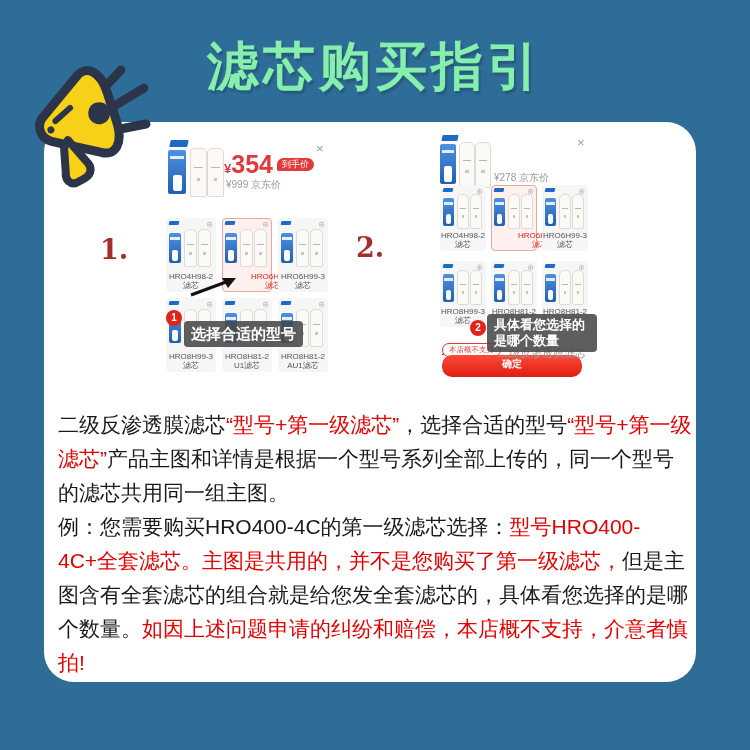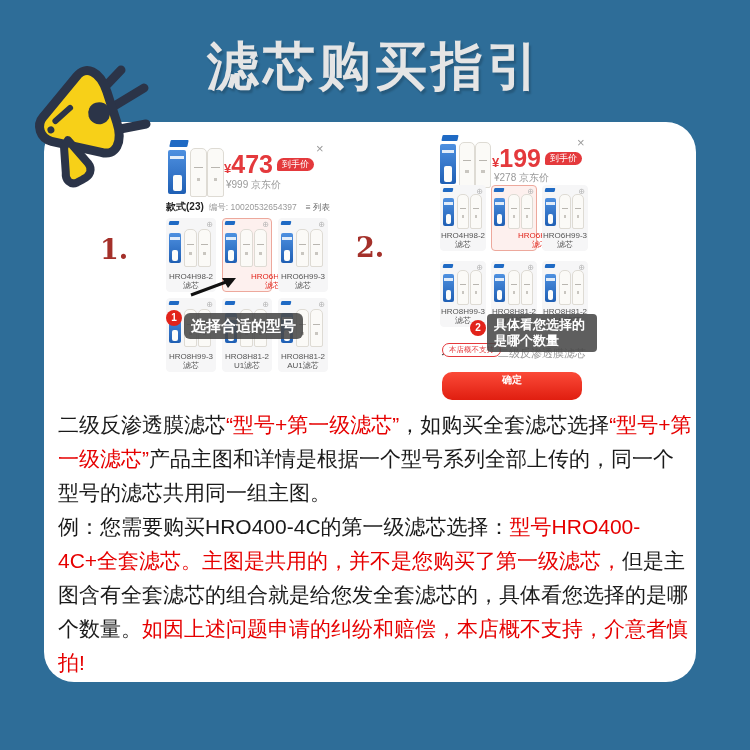--- a/index.html
+++ b/index.html
@@ -1,19 +1,19 @@
 <!DOCTYPE html>
 <html><head>
 <meta charset="utf-8">
 <style>
   html,body{margin:0;padding:0;background:#2e6d98;}
   .canvas{position:relative;width:750px;height:750px;background:#2e6d98;overflow:hidden;
           font-family:"Liberation Sans",sans-serif;}
   .card{position:absolute;left:44px;top:122px;width:652px;height:560px;background:#ffffff;border-radius:30px;}
-  .page-title{position:absolute;top:32px;left:0;width:100%;text-align:center;color:#e5e5e5;
+  .page-title{position:absolute;top:32px;left:0;width:100%;text-align:center;color:#86efac;
               font-size:52px;font-weight:900;letter-spacing:4px;text-shadow:2px 3px 2px rgba(0,0,0,0.18);}
   .megaphone{position:absolute;left:20px;top:42px;z-index:5;}
   .step-num{position:absolute;color:#a4302a;font-family:"DejaVu Serif","Liberation Serif",serif;
             font-weight:700;font-size:27px;z-index:4;}
   .step1{left:100px;top:234px;}
   .step2{left:356px;top:232px;}
 
   
   .shot{position:absolute;z-index:3;}
   .shot1{left:166px;top:134px;width:164px;height:248px;}
@@ -92,29 +92,24 @@
 
   <div class="step-num step1">1.</div>
   <div class="step-num step2">2.</div>
 
   <div class="shot shot1">
     <span class="haier-logo" style="left:4px;top:6px;width:18px;height:7px;"></span>
     <span class="pbox" style="left:2px;top:16px;width:18px;height:44px;"></span>
     <span class="bottle" style="left:24px;top:14px;width:15px;height:47px;"></span>
     <span class="bottle" style="left:41px;top:14px;width:15px;height:47px;"></span>
     <div class="price-row" style="left:58px;top:16px;">
-      <span class="yen">¥</span><span class="price-big">473</span><span class="price-badge">到手价</span>
+      <span class="yen">¥</span><span class="price-big">354</span><span class="price-badge">到手价</span>
     </div>
     <div class="list-price" style="left:60px;top:44px;">¥999 京东价</div>
     <span class="close-x" style="left:150px;top:8px;">×</span>
-    <div class="styles-row" style="top:66px;">
-      <span class="styles-bold">款式(23)</span>
-      <span class="styles-code">编号: 10020532654397</span>
-      <span class="view-toggle"><span>≡</span> <span>列表</span></span>
-    </div>
     <div class="grid" style="left:0;top:84px;width:164px;">
       <div class="tile">
         <span class="haier-logo" style="left:2px;top:2px;width:10px;height:4px;"></span>
         <span class="zoom-dot">⊕</span>
         <span class="pbox" style="left:2px;top:14px;width:12px;height:30px;"></span>
         <span class="bottle" style="left:17px;top:10px;width:11px;height:36px;"></span>
         <span class="bottle" style="left:31px;top:10px;width:11px;height:36px;"></span>
         <div class="tile-label">HRO4H98-2滤芯</div>
       </div>
       <div class="tile sel">
@@ -157,32 +152,29 @@
         <span class="bottle" style="left:31px;top:10px;width:11px;height:36px;"></span>
         <div class="tile-label">HRO8H81-2AU1滤芯</div>
       </div>
     </div>
     <svg class="arrow-svg" style="left:22px;top:140px;" width="50" height="24" viewBox="0 0 50 24">
       <line x1="3" y1="21" x2="38" y2="8" stroke="#111" stroke-width="3"></line>
       <polygon points="48,4 34,4 40,14" fill="#111"></polygon>
     </svg>
     <div class="tip" style="left:0;top:168px;">
       <span class="tip-dot" style="left:0;top:8px;">1</span>
-      <div class="tip-box" style="left:18px;top:11px;border-radius:6px;">选择合适的型号</div>
+      <div class="tip-box" style="left:18px;top:19px;">选择合适的型号</div>
     </div>
   </div>
 
   <div class="shot shot2">
     <span class="haier-logo" style="left:2px;top:4px;width:16px;height:6px;"></span>
     <span class="pbox" style="left:0;top:13px;width:16px;height:40px;"></span>
     <span class="bottle" style="left:19px;top:11px;width:14px;height:44px;"></span>
     <span class="bottle" style="left:35px;top:11px;width:14px;height:44px;"></span>
-    <div class="price-row" style="left:52px;top:13px;">
-      <span class="yen">¥</span><span class="price-big">199</span><span class="price-badge">到手价</span>
-    </div>
     <div class="list-price" style="left:54px;top:40px;">¥278 京东价</div>
     <span class="close-x" style="left:137px;top:5px;">×</span>
     <div class="grid" style="left:0;top:54px;width:150px;">
       <div class="tile">
         <span class="haier-logo" style="left:2px;top:2px;width:10px;height:4px;"></span>
         <span class="zoom-dot">⊕</span>
         <span class="pbox" style="left:2px;top:12px;width:11px;height:28px;"></span>
         <span class="bottle" style="left:16px;top:8px;width:10px;height:33px;"></span>
         <span class="bottle" style="left:29px;top:8px;width:10px;height:33px;"></span>
         <div class="tile-label">HRO4H98-2滤芯</div>
@@ -228,20 +220,20 @@
         <div class="tile-label">HRO8H81-2AU1滤芯</div>
       </div>
     </div>
     <div class="size-label" style="left:2px;top:193px;margin-top:20px;">尺码</div>
     <div class="pill" style="left:2px;top:212px;">本店概不支持</div>
     <div class="pill-ghost" style="left:58px;top:217px;">二级反渗透膜滤芯</div>
     <div class="tip" style="left:0;top:183px;z-index:6;">
       <span class="tip-dot" style="left:30px;top:6px;">2</span>
       <div class="tip-box" style="left:47px;top:0;width:110px;">具体看您选择的是哪个数量</div>
     </div>
-    <div class="confirm-btn" style="left:2px;top:241px;width:140px;height:28px;line-height:18px;font-family:Liberation Mono, monospace;">确定</div>
+    <div class="confirm-btn" style="left:2px;top:224px;width:140px;height:22px;line-height:18px;">确定</div>
   </div>
 
   <div class="notes">
-    <div><span>二级反渗透膜滤芯</span><span class="red">“型号+第一级滤芯”</span><span>，如购买全套滤芯选择</span><span class="red">“型号+第一级滤芯”</span><span>产品主图和详情是根据一个型号系列全部上传的，同一个型号的滤芯共用同一组主图。</span></div>
+    <div><span>二级反渗透膜滤芯</span><span class="red">“型号+第一级滤芯”</span><span>，选择合适的型号</span><span class="red">“型号+第一级滤芯”</span><span>产品主图和详情是根据一个型号系列全部上传的，同一个型号的滤芯共用同一组主图。</span></div>
     <div><span>例：您需要购买HRO400-4C的第一级滤芯选择：</span><span class="red">型号HRO400-4C+全套滤芯。主图是共用的，并不是您购买了第一级滤芯，</span><span>但是主图含有全套滤芯的组合就是给您发全套滤芯的，具体看您选择的是哪个数量。</span><span class="red">如因上述问题申请的纠纷和赔偿，本店概不支持，介意者慎拍!</span></div>
   </div>
 </div>
 
 </body></html>

